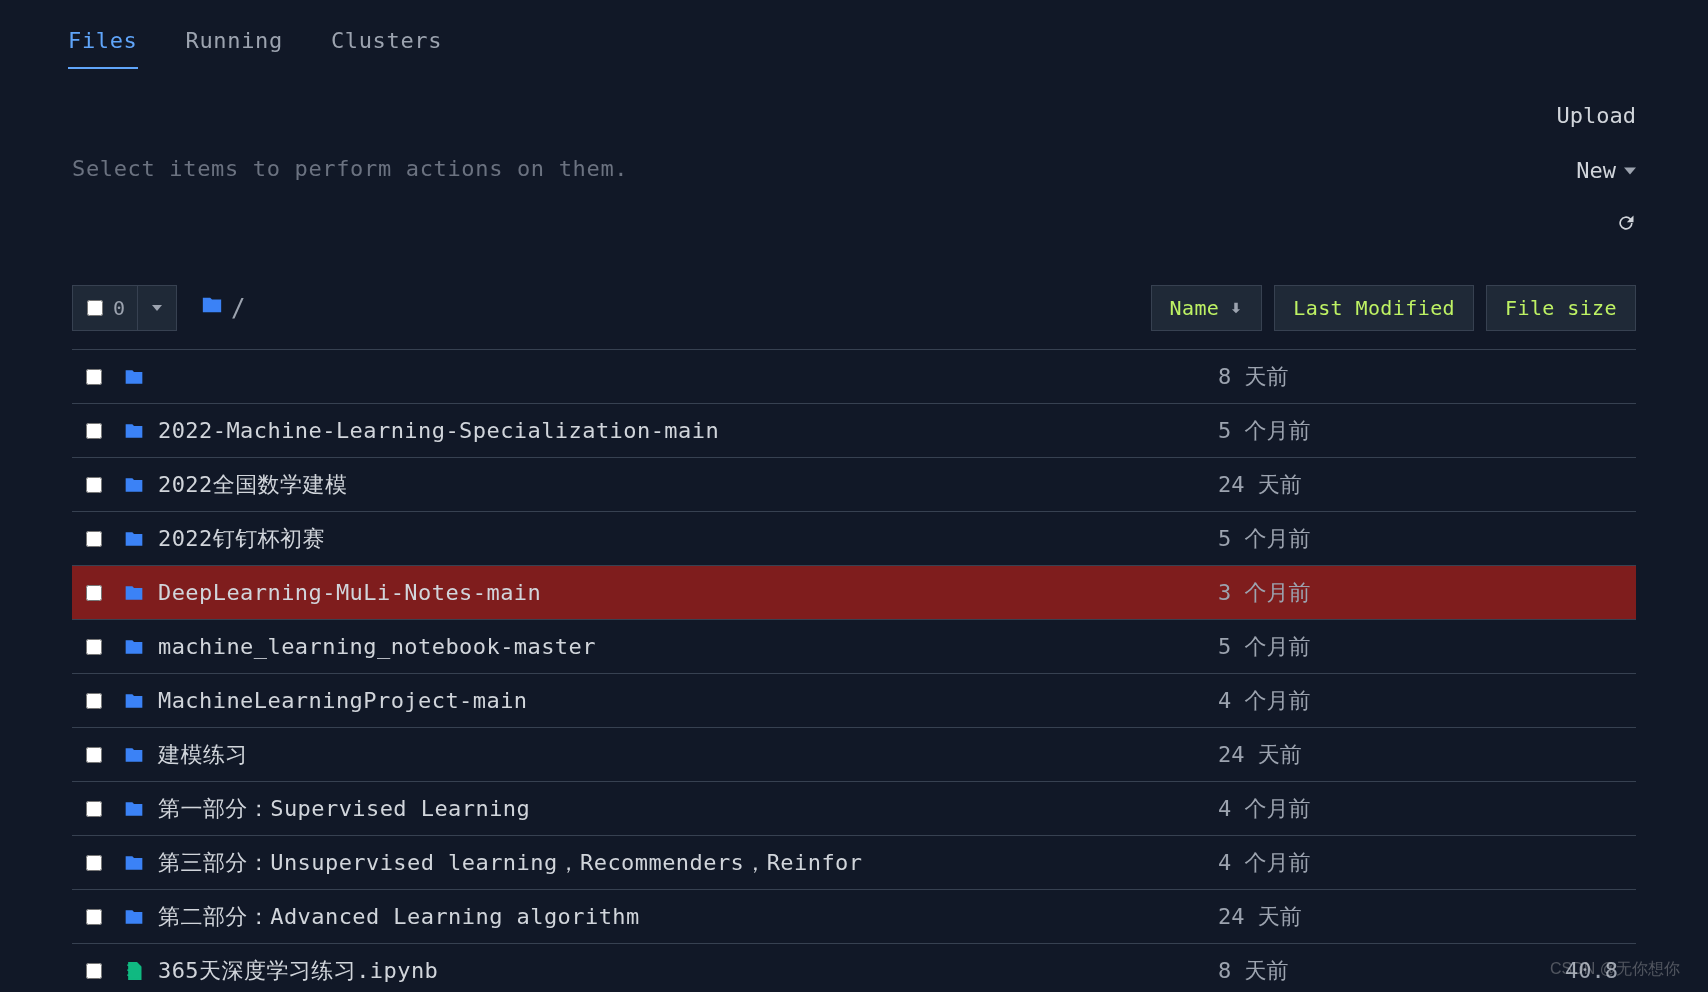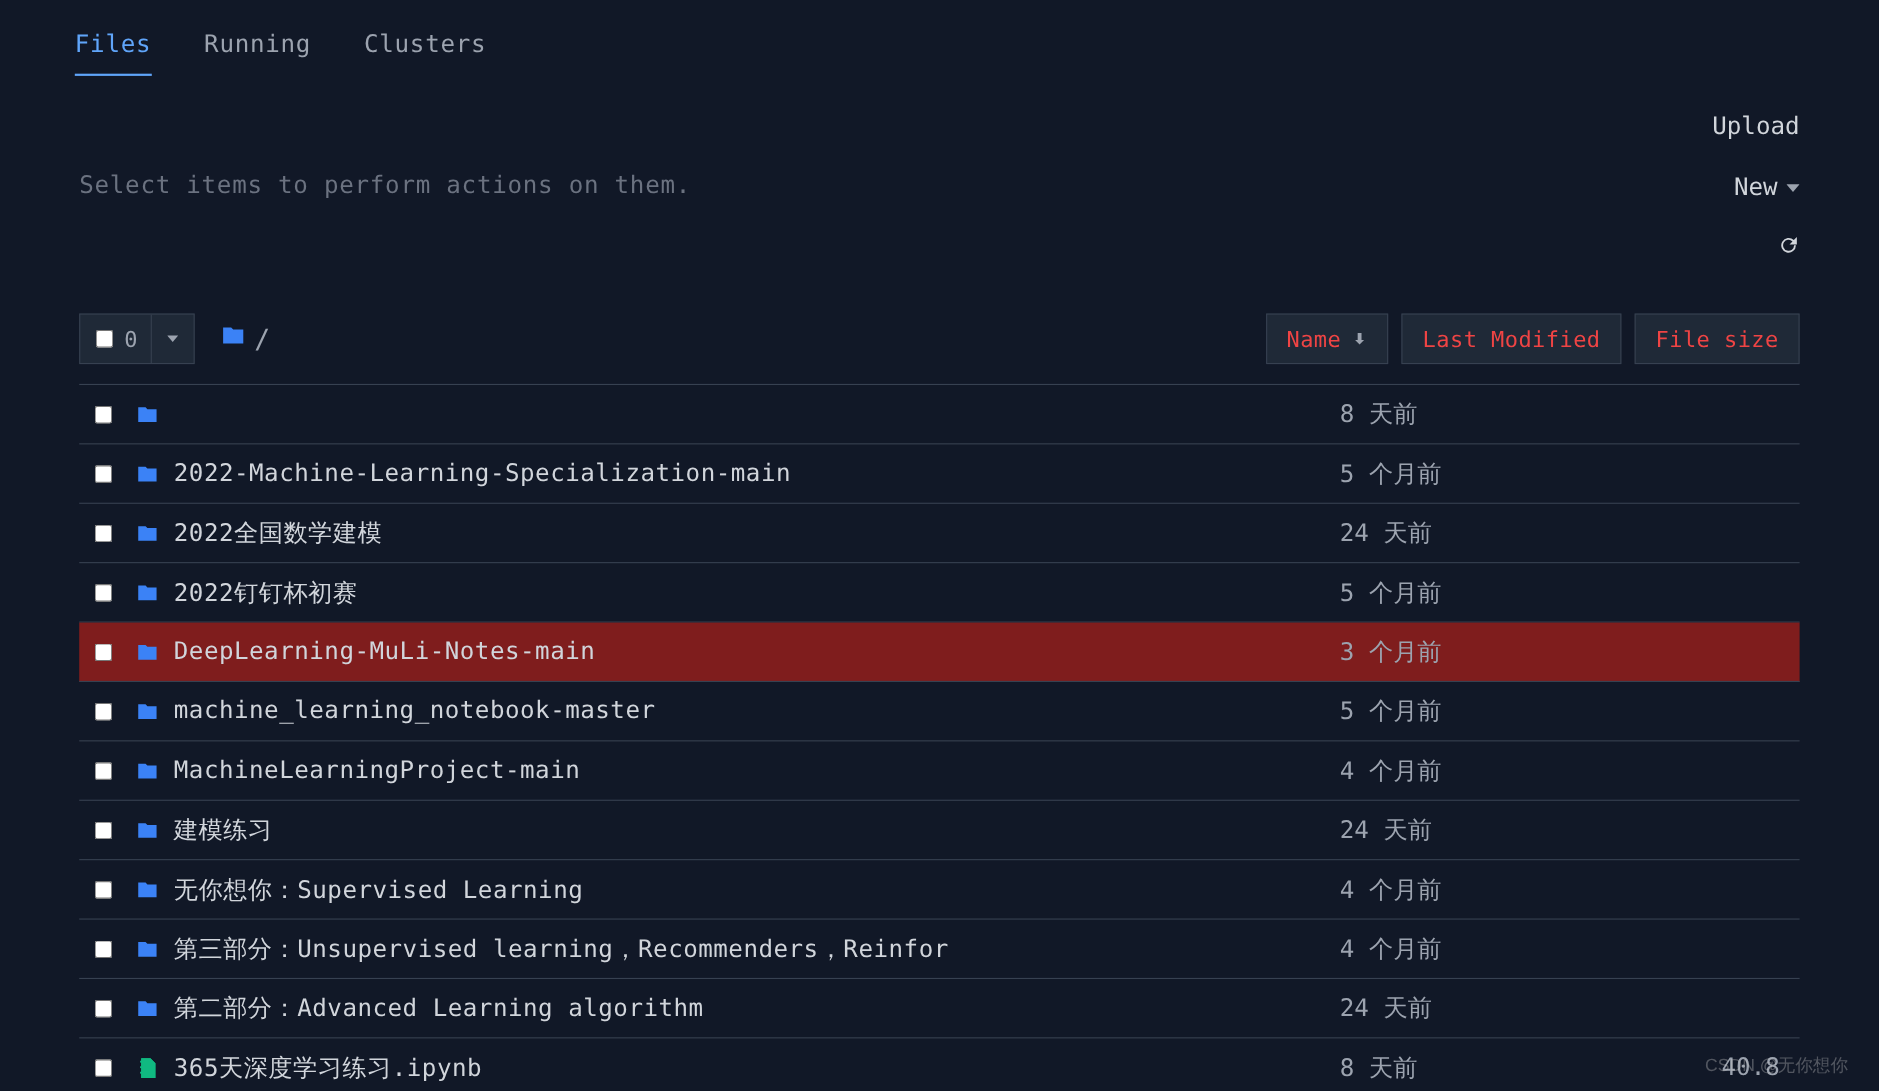--- a/index.html
+++ b/index.html
@@ -96,21 +96,21 @@
       gap: 8px;
       padding-left: 12px;
       font-size: 24px;
     }
     .breadcrumb .folder-icon { color: #3b82f6; }
     .breadcrumb .path { color: #9ca3af; }
     .spacer { flex: 1; }
     .col-head {
       border: 1px solid #374151;
       background: #1f2937;
-      color: #ef4444;
+      color: #bef264;
       font-size: 20px;
       height: 46px;
       display: flex;
       align-items: center;
       padding: 0 18px;
       letter-spacing: 0.02em;
     }
     .col-name { gap: 10px; }
     .file-list {
       margin: 0 72px;
@@ -342,21 +342,21 @@
     </div>
     <div class="file-row">
       <span class="row-check">
         <input type="checkbox" style="">
       </span>
       <span class="row-icon">
         <svg width="20" height="20" viewBox="0 0 24 24">
           <path class="folder-svg" d="M10 4H2v16h20V6H12l-2-2z"></path>
         </svg>
       </span>
-      <span class="row-name">无你想你：Supervised Learning</span>
+      <span class="row-name">第一部分：Supervised Learning</span>
       <span class="spacer"></span>
       <span class="row-modified">4 个月前</span>
       <span class="row-size"></span>
     </div>
     <div class="file-row">
       <span class="row-check">
         <input type="checkbox" style="">
       </span>
       <span class="row-icon">
         <svg width="20" height="20" viewBox="0 0 24 24">

